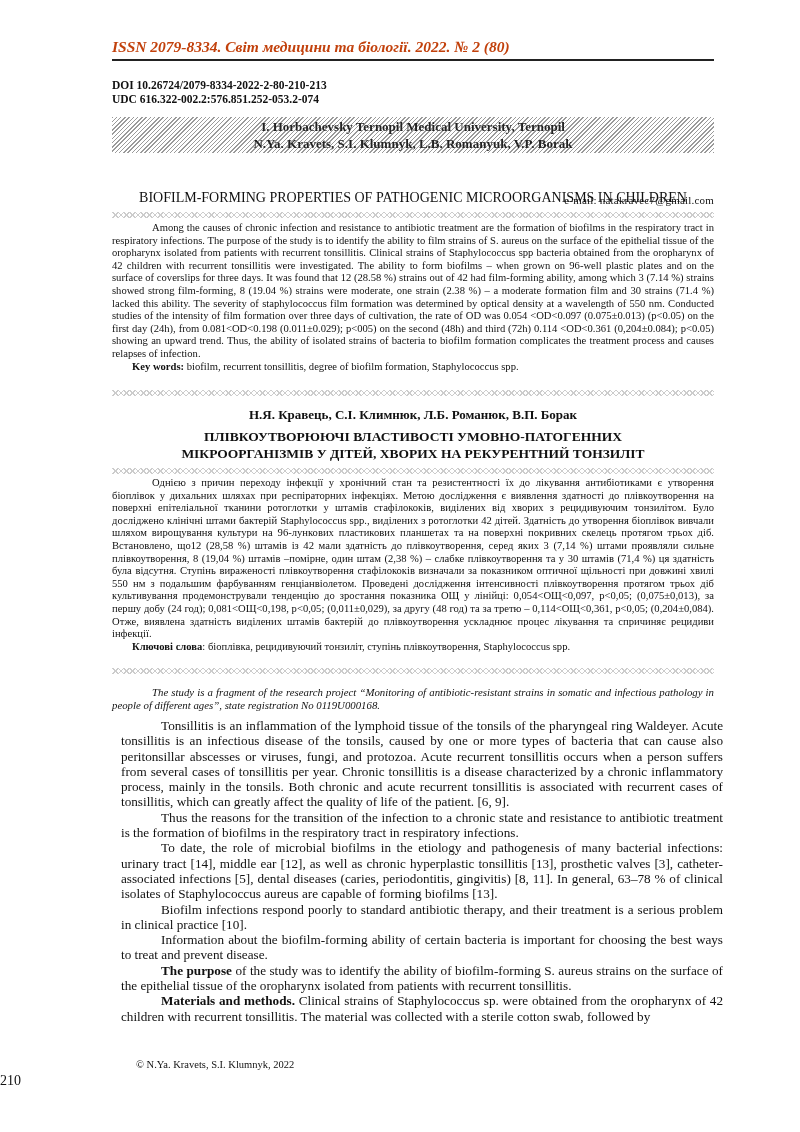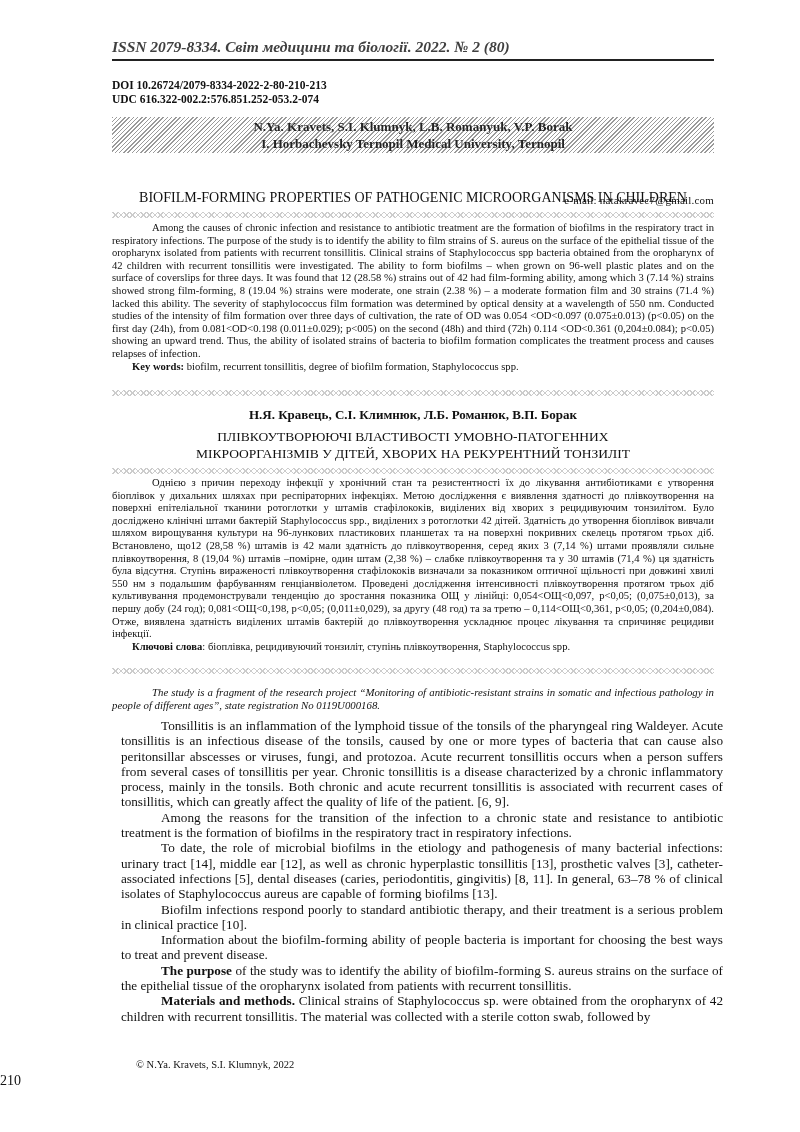--- a/index.html
+++ b/index.html
@@ -1,19 +1,19 @@
 <!DOCTYPE html>
 <html><head>
 <meta charset="utf-8">
 <style>
   html, body { margin: 0; padding: 0; background: #ffffff; }
   body { width: 800px; height: 1132px; position: relative; overflow: hidden;
          font-family: "Liberation Serif", "DejaVu Serif", serif; color: #111; }
   .journal { position: absolute; left: 112px; top: 38px; width: 602px;
-             font-style: italic; font-weight: bold; font-size: 15.5px; color: #404040;
+             font-style: italic; font-weight: bold; font-size: 15.5px; color: #c2410c;
              border-bottom: 2px solid #222; padding-bottom: 3px; }
   .ids { position: absolute; left: 112px; top: 78px; font-weight: bold; font-size: 11.5px; line-height: 14px; }
   .hatch { position: absolute; left: 112px; top: 117px; width: 602px; height: 36px;
            background: repeating-linear-gradient(135deg, #9a9a9a 0px, #9a9a9a 1px, #ffffff 1px, #ffffff 3px); }
   .hatch-text { position: absolute; left: 0; top: 1px; width: 100%; text-align: center;
                 font-weight: bold; font-size: 13px; line-height: 17px; color: #222;
                 text-shadow: 0 0 1px #fff; }
   .title-en { position: absolute; left: 112px; top: 160px; width: 602px; text-align: center;
               font-weight: normal; font-size: 14px; line-height: 17px; margin-top: 29px; }
   .email { position: absolute; left: 112px; top: 194px; width: 602px; text-align: right;
@@ -21,21 +21,21 @@
   .wavy { position: absolute; left: 112px; width: 602px; height: 6px;
           background: repeating-linear-gradient(135deg, #ccc 0 1px, transparent 1px 4px),
                       repeating-linear-gradient(45deg, #ccc 0 1px, transparent 1px 4px); }
   .abstract { position: absolute; left: 112px; width: 602px; font-size: 10.6px; line-height: 12.6px; text-align: justify; }
   .abstract p { margin: 0; text-indent: 40px; }
   .kw { text-indent: 20px !important; }
   .kw b { font-weight: bold; }
   .authors-ua { position: absolute; left: 112px; top: 407px; width: 602px; text-align: center;
                 font-weight: bold; font-size: 13px; }
   .title-ua { position: absolute; left: 112px; top: 428px; width: 602px; text-align: center;
-              font-weight: normal; font-size: 13.5px; line-height: 17px; }
+              font-weight: bold; font-size: 13.5px; line-height: 17px; }
   .project { position: absolute; left: 112px; top: 686px; width: 602px; font-style: italic;
              font-size: 10.8px; line-height: 13px; text-align: justify; }
   .project p { margin: 0; text-indent: 40px; }
   .body-text { position: absolute; left: 112px; top: 718px; width: 602px; font-size: 13.2px;
                line-height: 15.3px; text-align: justify; margin-left: 9px; }
   .body-text p { margin: 0; text-indent: 40px; }
   .footnote { position: absolute; left: 136px; top: 1059px; font-size: 10.5px; }
   .pagenum { position: absolute; left: 0; top: 1073px; width: 800px; font-size: 14px; }
 </style>
 </head>
@@ -43,22 +43,22 @@
 
 <div class="journal">ISSN 2079-8334. Світ медицини та біології. 2022. № 2 (80)</div>
 
 <div class="ids">
   <div>DOI 10.26724/2079-8334-2022-2-80-210-213</div>
   <div>UDC 616.322-002.2:576.851.252-053.2-074</div>
 </div>
 
 <div class="hatch">
   <div class="hatch-text">
+    <div>I. Horbachevsky Ternopil Medical University, Ternopil</div>
     <div>N.Ya. Kravets, S.I. Klumnyk, L.B. Romanyuk, V.P. Borak</div>
-    <div>I. Horbachevsky Ternopil Medical University, Ternopil</div>
   </div>
 </div>
 
 <div class="title-en">
   <div>BIOFILM-FORMING PROPERTIES OF PATHOGENIC MICROORGANISMS IN CHILDREN</div>
 </div>
 
 <div class="email">e-mail: natakravec7@gmail.com</div>
 
 <div class="wavy" style="top:212px"></div>
@@ -84,22 +84,22 @@
 </div>
 
 <div class="wavy" style="top:668px"></div>
 
 <div class="project">
   <p>The study is a fragment of the research project “Monitoring of antibiotic-resistant strains in somatic and infectious pathology in people of different ages”, state registration No 0119U000168.</p>
 </div>
 
 <div class="body-text">
   <p>Tonsillitis is an inflammation of the lymphoid tissue of the tonsils of the pharyngeal ring Waldeyer. Acute tonsillitis is an infectious disease of the tonsils, caused by one or more types of bacteria that can cause also peritonsillar abscesses or viruses, fungi, and protozoa. Acute recurrent tonsillitis occurs when a person suffers from several cases of tonsillitis per year. Chronic tonsillitis is a disease characterized by a chronic inflammatory process, mainly in the tonsils. Both chronic and acute recurrent tonsillitis is associated with recurrent cases of tonsillitis, which can greatly affect the quality of life of the patient. [6, 9].</p>
-  <p>Among the reasons for the transition of the infection to a chronic state and resistance to antibiotic treatment is the formation of biofilms in the respiratory tract in respiratory infections.</p>
+  <p>Thus the reasons for the transition of the infection to a chronic state and resistance to antibiotic treatment is the formation of biofilms in the respiratory tract in respiratory infections.</p>
   <p>To date, the role of microbial biofilms in the etiology and pathogenesis of many bacterial infections: urinary tract [14], middle ear [12], as well as chronic hyperplastic tonsillitis [13], prosthetic valves [3], catheter-associated infections [5], dental diseases (caries, periodontitis, gingivitis) [8, 11]. In general, 63–78 % of clinical isolates of Staphylococcus aureus are capable of forming biofilms [13].</p>
   <p>Biofilm infections respond poorly to standard antibiotic therapy, and their treatment is a serious problem in clinical practice [10].</p>
-  <p>Information about the biofilm-forming ability of people bacteria is important for choosing the best ways to treat and prevent disease.</p>
+  <p>Information about the biofilm-forming ability of certain bacteria is important for choosing the best ways to treat and prevent disease.</p>
   <p><b>The purpose</b><span> of the study was to identify the ability of biofilm-forming S. aureus strains on the surface of the epithelial tissue of the oropharynx isolated from patients with recurrent tonsillitis.</span></p>
   <p><b>Materials and methods.</b><span> Clinical strains of Staphylococcus sp. were obtained from the oropharynx of 42 children with recurrent tonsillitis. The material was collected with a sterile cotton swab, followed by</span></p>
 </div>
 
 <div class="footnote">© N.Ya. Kravets, S.I. Klumnyk, 2022</div>
 <div class="pagenum">210</div>
 
 </body></html>

